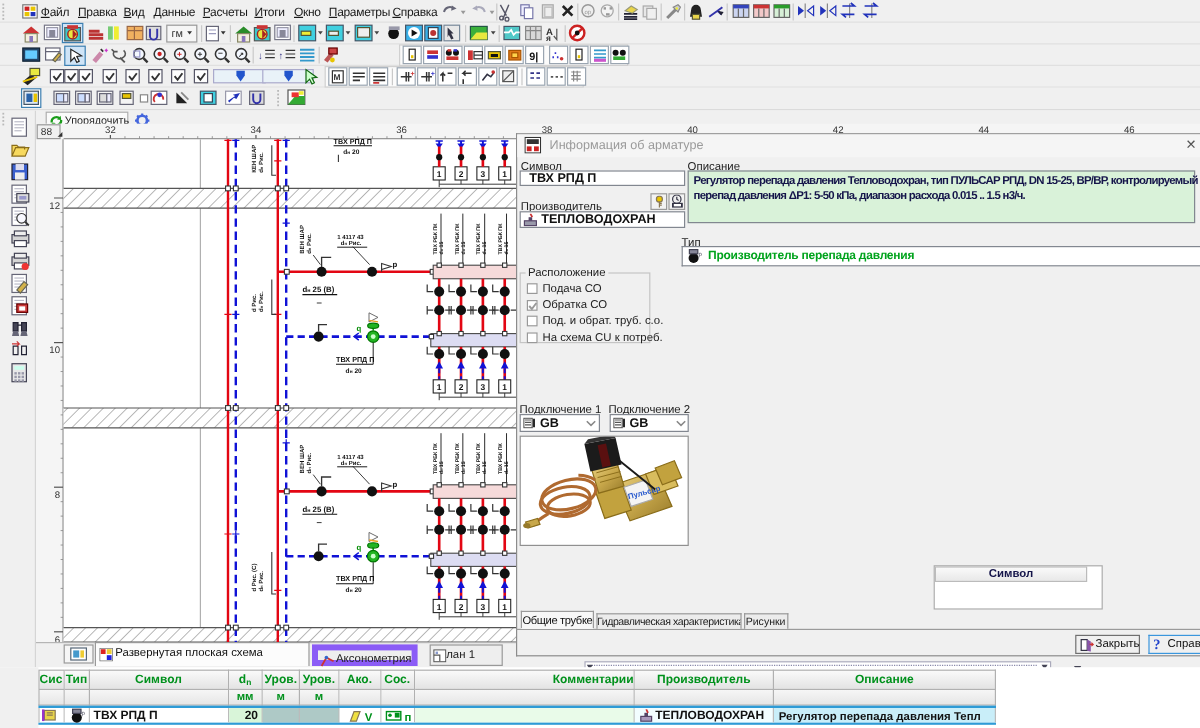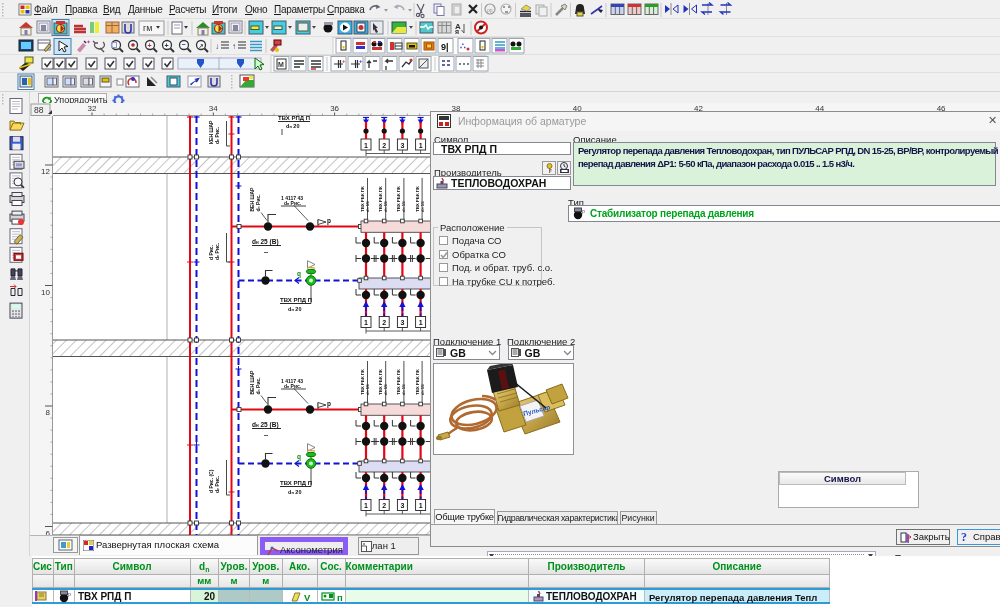--- a/index.html
+++ b/index.html
@@ -904,21 +904,21 @@
 <div class="abs" style="left:190.5px;top:558px;width:28.5px;height:16.5px;background:linear-gradient(#fafafa,#e3e3e3);border:1px solid #b0b0b0;border-width:1px 1px 1px 0px;font-size:10px;font-weight:700;color:#00911c;text-align:center;line-height:15px">d<span style="font-size:7px;vertical-align:-2px">n</span></div>
 <div class="abs" style="left:190.5px;top:574.5px;width:28.5px;height:13.5px;background:linear-gradient(#f6f6f6,#e6e6e6);border:1px solid #b0b0b0;border-width:0 1px 1px 0px;font-size:9.5px;font-weight:700;color:#00911c;text-align:center;line-height:12px">мм</div>
 <div class="abs" style="left:219px;top:558px;width:31px;height:16.5px;background:linear-gradient(#fafafa,#e3e3e3);border:1px solid #b0b0b0;border-width:1px 1px 1px 0px;font-size:10px;font-weight:700;color:#00911c;text-align:center;line-height:15px">Уров.</div>
 <div class="abs" style="left:219px;top:574.5px;width:31px;height:13.5px;background:linear-gradient(#f6f6f6,#e6e6e6);border:1px solid #b0b0b0;border-width:0 1px 1px 0px;font-size:9.5px;font-weight:700;color:#00911c;text-align:center;line-height:12px">м</div>
 <div class="abs" style="left:250px;top:558px;width:32.5px;height:16.5px;background:linear-gradient(#fafafa,#e3e3e3);border:1px solid #b0b0b0;border-width:1px 1px 1px 0px;font-size:10px;font-weight:700;color:#00911c;text-align:center;line-height:15px">Уров.</div>
 <div class="abs" style="left:250px;top:574.5px;width:32.5px;height:13.5px;background:linear-gradient(#f6f6f6,#e6e6e6);border:1px solid #b0b0b0;border-width:0 1px 1px 0px;font-size:9.5px;font-weight:700;color:#00911c;text-align:center;line-height:12px">м</div>
 <div class="abs" style="left:282.5px;top:558px;width:35.0px;height:16.5px;background:linear-gradient(#fafafa,#e3e3e3);border:1px solid #b0b0b0;border-width:1px 1px 1px 0px;font-size:10px;font-weight:700;color:#00911c;text-align:center;line-height:15px">Ако.</div>
 <div class="abs" style="left:282.5px;top:574.5px;width:35.0px;height:13.5px;background:linear-gradient(#f6f6f6,#e6e6e6);border:1px solid #b0b0b0;border-width:0 1px 1px 0px;font-size:9.5px;font-weight:700;color:#00911c;text-align:center;line-height:12px"></div>
 <div class="abs" style="left:317.5px;top:558px;width:28.0px;height:16.5px;background:linear-gradient(#fafafa,#e3e3e3);border:1px solid #b0b0b0;border-width:1px 1px 1px 0px;font-size:10px;font-weight:700;color:#00911c;text-align:center;line-height:15px">Сос.</div>
 <div class="abs" style="left:317.5px;top:574.5px;width:28.0px;height:13.5px;background:linear-gradient(#f6f6f6,#e6e6e6);border:1px solid #b0b0b0;border-width:0 1px 1px 0px;font-size:9.5px;font-weight:700;color:#00911c;text-align:center;line-height:12px"></div>
-<div class="abs" style="left:345.5px;top:558px;width:183.5px;height:16.5px;background:linear-gradient(#fafafa,#e3e3e3);border:1px solid #b0b0b0;border-width:1px 1px 1px 0px;font-size:10px;font-weight:700;color:#00911c;text-align:left;line-height:15px">Комментарии</div>
+<div class="abs" style="left:345.5px;top:558px;width:183.5px;height:16.5px;background:linear-gradient(#fafafa,#e3e3e3);border:1px solid #b0b0b0;border-width:1px 1px 1px 0px;font-size:10px;font-weight:700;color:#00911c;text-align:right;line-height:15px">Комментарии</div>
 <div class="abs" style="left:345.5px;top:574.5px;width:183.5px;height:13.5px;background:linear-gradient(#f6f6f6,#e6e6e6);border:1px solid #b0b0b0;border-width:0 1px 1px 0px;font-size:9.5px;font-weight:700;color:#00911c;text-align:center;line-height:12px"></div>
 <div class="abs" style="left:529px;top:558px;width:116px;height:16.5px;background:linear-gradient(#fafafa,#e3e3e3);border:1px solid #b0b0b0;border-width:1px 1px 1px 0px;font-size:10px;font-weight:700;color:#00911c;text-align:center;line-height:15px">Производитель</div>
 <div class="abs" style="left:529px;top:574.5px;width:116px;height:13.5px;background:linear-gradient(#f6f6f6,#e6e6e6);border:1px solid #b0b0b0;border-width:0 1px 1px 0px;font-size:9.5px;font-weight:700;color:#00911c;text-align:center;line-height:12px"></div>
 <div class="abs" style="left:645px;top:558px;width:185px;height:16.5px;background:linear-gradient(#fafafa,#e3e3e3);border:1px solid #b0b0b0;border-width:1px 1px 1px 0px;font-size:10px;font-weight:700;color:#00911c;text-align:center;line-height:15px">Описание</div>
 <div class="abs" style="left:645px;top:574.5px;width:185px;height:13.5px;background:linear-gradient(#f6f6f6,#e6e6e6);border:1px solid #b0b0b0;border-width:0 1px 1px 0px;font-size:9.5px;font-weight:700;color:#00911c;text-align:center;line-height:12px"></div>
 <div class="abs" style="left:32px;top:588px;width:798px;height:2px;background:#2e9bd6"></div>
 <div class="abs" style="left:32px;top:602px;width:798px;height:2px;background:#2e9bd6"></div>
 <div class="abs" style="left:32px;top:590px;width:22px;height:12px;background:#fff;border-right:1px solid #bbb"></div>
 <div class="abs" style="left:54px;top:590px;width:20.5px;height:12px;background:#fff;border-right:1px solid #bbb"></div>
 <div class="abs" style="left:74.5px;top:590px;width:116.0px;height:12px;background:#fff;border-right:1px solid #bbb"></div>
@@ -987,39 +987,39 @@
     <rect x="2.5" y="8" width="6" height="2" fill="#fff"></rect>
   </svg>
 <div class="abs" style="left:434px;top:167px;font-size:9.5px;color:#222">Производитель</div>
 <div class="abs" style="left:433px;top:176px;width:138px;height:14px;background:#fff;border:1px solid #828790;font-size:10.5px;font-weight:700;color:#111;line-height:13px;padding-left:17px">ТЕПЛОВОДОХРАН</div>
 <svg class="abs" style="left:436px;top:178px" width="12" height="11">
     <rect x="1" y="6" width="10" height="4" fill="#99a" stroke="#546"></rect>
     <rect x="4.5" y="3" width="3" height="3" fill="#546"></rect>
     <line x1="6" y1="0" x2="7.5" y2="3" stroke="#c33" stroke-width="1.5"></line>
   </svg>
 <div class="abs" style="left:568px;top:197px;font-size:9.5px;color:#222">Тип</div>
-<div class="abs" style="left:568px;top:205px;width:432px;height:17px;background:#fff;border:1px solid #828790;border-right:none;font-size:10px;font-weight:700;color:#00a31c;line-height:16px;letter-spacing:-0.2px;padding-left:21px">Стабилизатор перепада давления</div>
+<div class="abs" style="left:568px;top:205px;width:432px;height:17px;background:#fff;border:1px solid #828790;border-right:none;font-size:10px;font-weight:700;color:#00a31c;line-height:16px;letter-spacing:-0.2px;padding-left:21px">Производитель перепада давления</div>
 <svg class="abs" style="left:572px;top:207px" width="14" height="13">
     <circle cx="6" cy="8" r="4.2" fill="#111"></circle>
     <rect x="2.5" y="1" width="7" height="3.5" fill="#889" stroke="#445"></rect>
     <text x="10" y="6" font-size="5" fill="#445">p</text>
   </svg>
 <div class="abs" style="left:433px;top:227px;width:109px;height:59px;border:1px solid #c5c5c5"></div>
 <div class="abs" style="left:438px;top:222px;font-size:9.5px;color:#222;background:#f0f0f0;padding:0 2px">Расположение</div>
 <div class="abs" style="left:439px;top:236.0px;width:9px;height:9px;background:#fff;border:1px solid #999"></div>
 <div class="abs" style="left:452px;top:235.0px;font-size:9.5px;color:#222;white-space:nowrap">Подача СО</div>
 <div class="abs" style="left:439px;top:249.5px;width:9px;height:9px;background:#fff;border:1px solid #999"></div>
 <svg class="abs" style="left:440px;top:250.5px" width="8" height="8">
     <path d="M1,4 l2.2,2.5 L7,1.5" fill="none" stroke="#9a9a9a" stroke-width="1.6"></path>
   </svg>
 <div class="abs" style="left:452px;top:248.5px;font-size:9.5px;color:#222;white-space:nowrap">Обратка СО</div>
 <div class="abs" style="left:439px;top:263.0px;width:9px;height:9px;background:#fff;border:1px solid #999"></div>
 <div class="abs" style="left:452px;top:262.0px;font-size:9.5px;color:#222;white-space:nowrap">Под. и обрат. труб. с.о.</div>
 <div class="abs" style="left:439px;top:276.5px;width:9px;height:9px;background:#fff;border:1px solid #999"></div>
-<div class="abs" style="left:452px;top:275.5px;font-size:9.5px;color:#222;white-space:nowrap">На трубке CU к потреб.</div>
+<div class="abs" style="left:452px;top:275.5px;font-size:9.5px;color:#222;white-space:nowrap">На схема CU к потреб.</div>
 <div class="abs" style="left:433px;top:336px;font-size:9.5px;color:#222">Подключение 1</div>
 <div class="abs" style="left:507px;top:336px;font-size:9.5px;color:#222">Подключение 2</div>
 <div class="abs" style="left:433px;top:345px;width:66.5px;height:15px;background:#fff;border:1px solid #828790;font-size:10.5px;font-weight:700;color:#111;line-height:14px;padding-left:16px">GB</div>
 <svg class="abs" style="left:436px;top:348px" width="10" height="9">
     <rect x="0.5" y="0.5" width="7" height="8" fill="#fff" stroke="#555"></rect>
     <line x1="1.5" y1="2" x2="6.5" y2="2" stroke="#555"></line>
     <line x1="1.5" y1="4" x2="6.5" y2="4" stroke="#555"></line>
     <line x1="1.5" y1="6" x2="6.5" y2="6" stroke="#555"></line>
     <line x1="9" y1="1" x2="9" y2="8" stroke="#111" stroke-width="1.5"></line>
   </svg>

